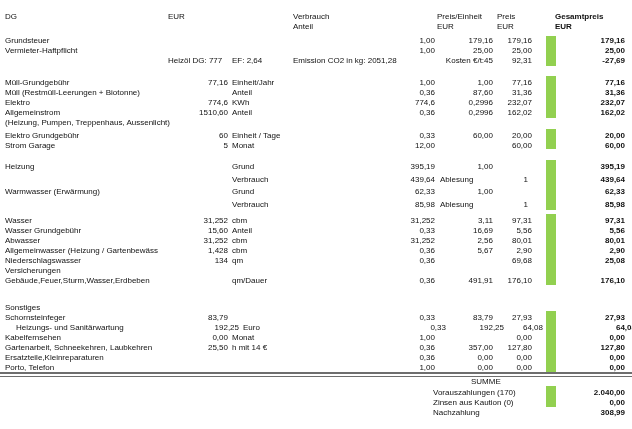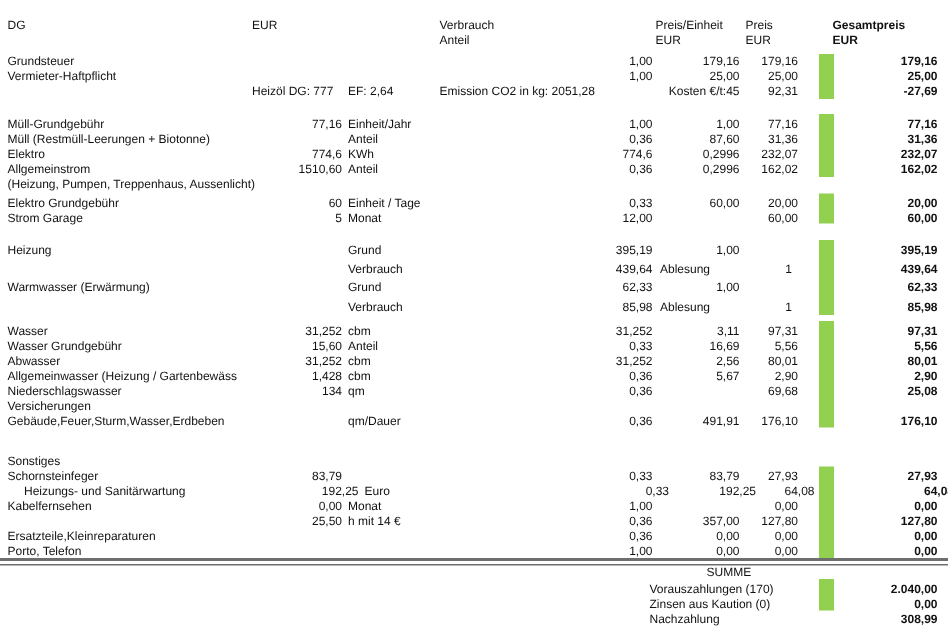--- a/index.html
+++ b/index.html
@@ -234,20 +234,21 @@
     </div>
     <div class="row" style="top: 333px;">
       <span class="cell c-label">Kabelfernsehen</span>
       <span class="cell c-eur">0,00</span>
       <span class="cell c-unit">Monat</span>
       <span class="cell c-verb">1,00</span>
       <span class="cell c-preis">0,00</span>
       <span class="cell c-ges">0,00</span>
     </div>
     <div class="row" style="top: 343px;">
+      <span class="cell c-label">Gartenarbeit, Schneekehren, Laubkehren</span>
       <span class="cell c-eur">25,50</span>
       <span class="cell c-unit">h mit 14 €</span>
       <span class="cell c-verb">0,36</span>
       <span class="cell c-pe">357,00</span>
       <span class="cell c-preis">127,80</span>
       <span class="cell c-ges">127,80</span>
     </div>
     <div class="row" style="top: 353px;">
       <span class="cell c-label">Ersatzteile,Kleinreparaturen</span>
       <span class="cell c-verb">0,36</span>

